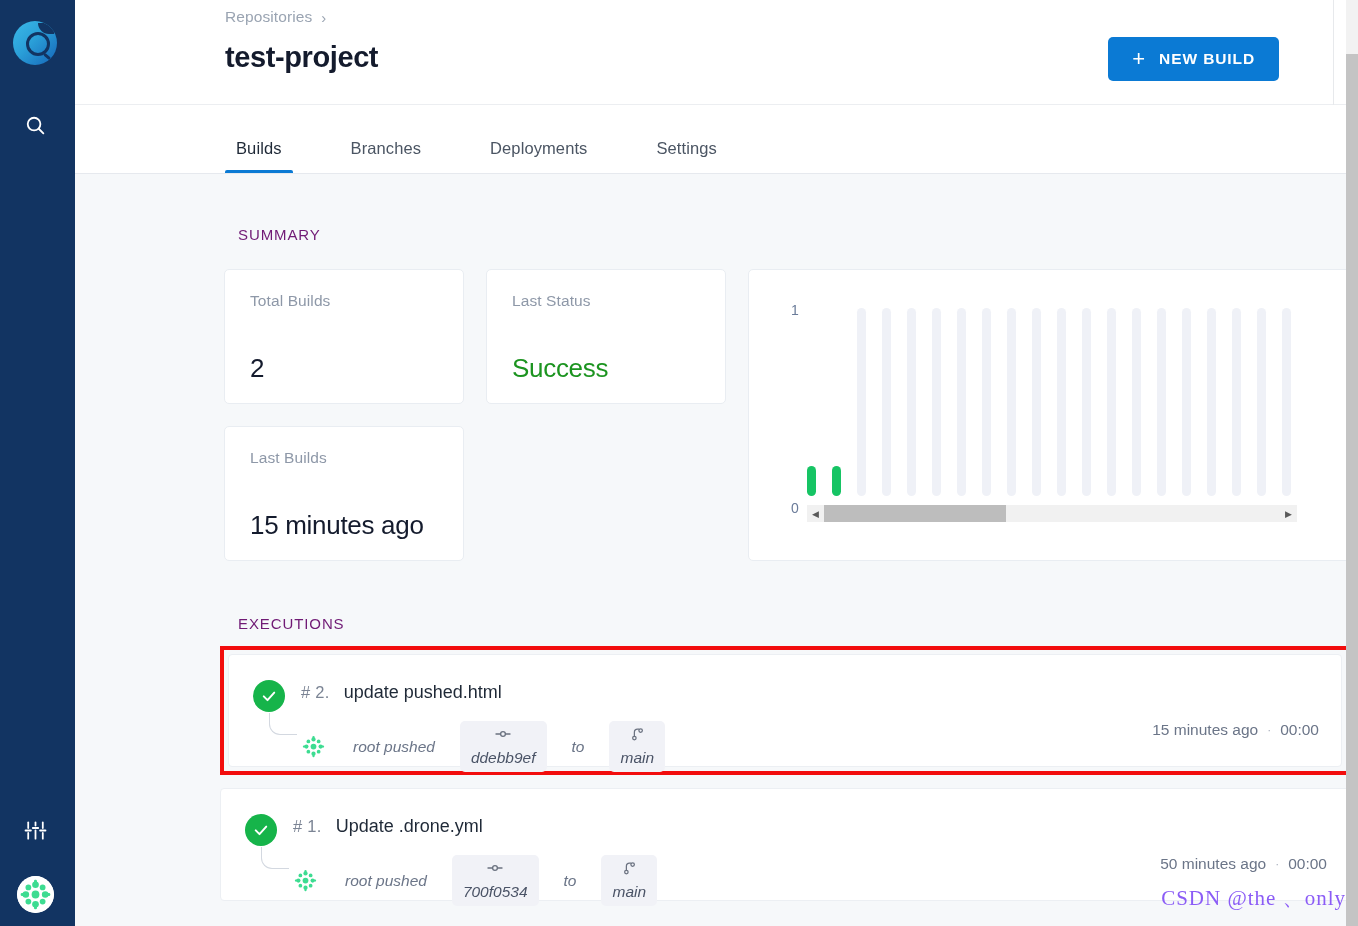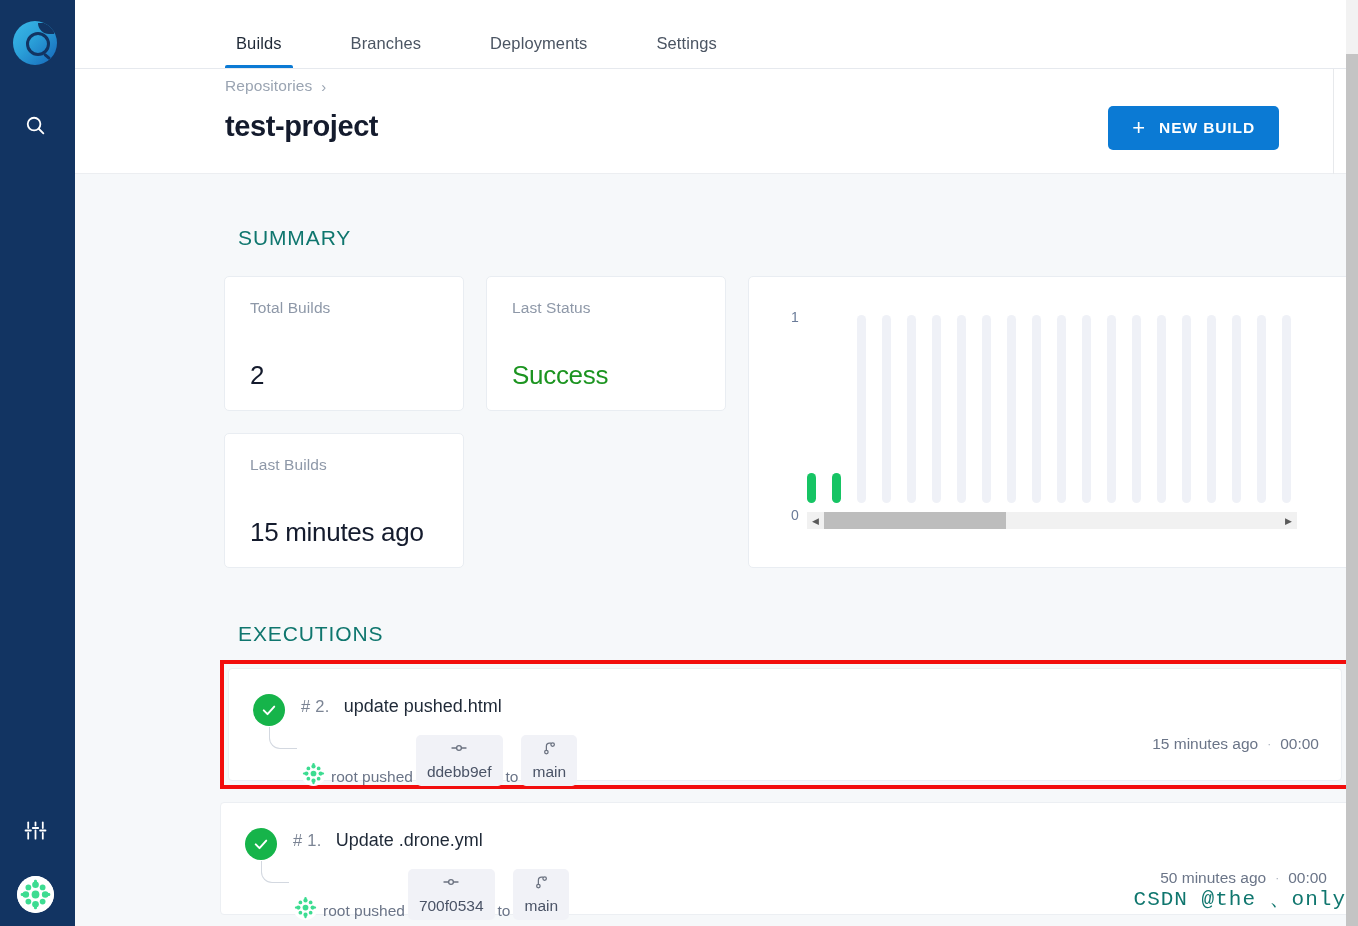--- a/index.html
+++ b/index.html
@@ -108,22 +108,22 @@
   .tab:last-child { margin-right: 0; }
   .tab.active { color: #1f2937; }
   .tab.active::after {
     content: ""; position: absolute; left: 0; right: 0; bottom: 0;
     height: 3.5px; background: #0b7ad4; border-radius: 2px 2px 0 0;
   }
 
   
   #content { padding: 52px 0 0 0; }
   .section-label {
-    margin-left: 163px; font-size: 21px;
-    color: #0f766e; letter-spacing: .9px;
+    margin-left: 163px; font-size: 15px;
+    color: #701a75; letter-spacing: .9px;
   }
 
   #summary-grid {
     margin: 26px 0 0 149px;
     display: flex; gap: 0; align-items: flex-start;
   }
   .stat-col { display: flex; flex-direction: column; gap: 22px; }
   .stat-card {
     width: 240px; height: 135px;
     background: #fff; border: 1px solid #e9edf2;
@@ -205,22 +205,22 @@
     align-items: center; justify-content: center;
   }
   .exec-title-row {
     position: absolute; left: 72px; top: 27px;
     display: flex; align-items: baseline; gap: 14px;
   }
   .exec-num { font-size: 16.5px; color: #7b8494; letter-spacing: .3px; }
   .exec-msg { font-size: 18px; color: #1f2937; }
   .exec-meta {
     position: absolute; left: 72px; top: 66px;
-    display: flex; align-items: flex-end; gap: 3px;
-    font-size: 15.5px; color: #6b7588;
+    display: flex; align-items: center; gap: 25px;
+    font-size: 15.5px; color: #6b7588; font-style: italic;
   }
   .elbow {
     position: absolute; left: 40px; top: 58px;
     width: 28px; height: 22px;
     border-left: 1.6px solid #d3d8e0;
     border-bottom: 1.6px solid #d3d8e0;
     border-bottom-left-radius: 11px;
   }
   .mini-avatar {
     width: 25px; height: 25px; border-radius: 50%;
@@ -249,23 +249,23 @@
     position: absolute; right: 0; top: 54px;
     width: 12px; height: 872px; background: #c4c4c4;
   }
   #header-shadow-edge {
     position:absolute; right:12px; top:0; width:1px; height:105px; background:#e7e9ec;
   }
 
   
   #watermark {
     position: absolute; right: 12px; bottom: 14px;
-    font-size: 21px; color: #0f766e;
+    font-size: 21px; color: #8b5cf6;
     letter-spacing: 1px; pointer-events: none;
-    font-family: Liberation Mono, monospace;
+    font-family: Liberation Serif, serif;
     white-space: nowrap;
   }
 </style>
 </head>
 <body>
 
 <div id="app">
 
   <div id="sidebar">
 
@@ -315,48 +315,48 @@
             <rect x="4" y="18.4" width="7" height="3.2" rx="1.4"></rect>
             <rect x="29" y="18.4" width="7" height="3.2" rx="1.4"></rect>
           </g>
         </svg>
       </div>
     </div>
   </div>
 
   <div id="main">
 
-    <div id="tabs-bar">
-      <div id="tabs">
-        <div class="tab active">
-          <span>Builds</span>
-        </div>
-        <div class="tab">
-          <span>Branches</span>
-        </div>
-        <div class="tab">
-          <span>Deployments</span>
-        </div>
-        <div class="tab">
-          <span>Settings</span>
-        </div>
-      </div>
-    </div>
-
     <div id="page-header">
       <div id="breadcrumb">
         <span>Repositories</span>
         <span class="chev">›</span>
       </div>
       <div id="page-title">test-project</div>
       <button id="new-build-btn">
         <span class="plus">+</span>
         <span>NEW BUILD</span>
       </button>
       <div id="header-shadow-edge"></div>
+    </div>
+
+    <div id="tabs-bar">
+      <div id="tabs">
+        <div class="tab active">
+          <span>Builds</span>
+        </div>
+        <div class="tab">
+          <span>Branches</span>
+        </div>
+        <div class="tab">
+          <span>Deployments</span>
+        </div>
+        <div class="tab">
+          <span>Settings</span>
+        </div>
+      </div>
     </div>
 
     <div id="content">
 
       <div class="section-label">SUMMARY</div>
 
       <div id="summary-grid">
         <div class="stat-col">
           <div class="stat-card">
             <div class="label">Total Builds</div>

